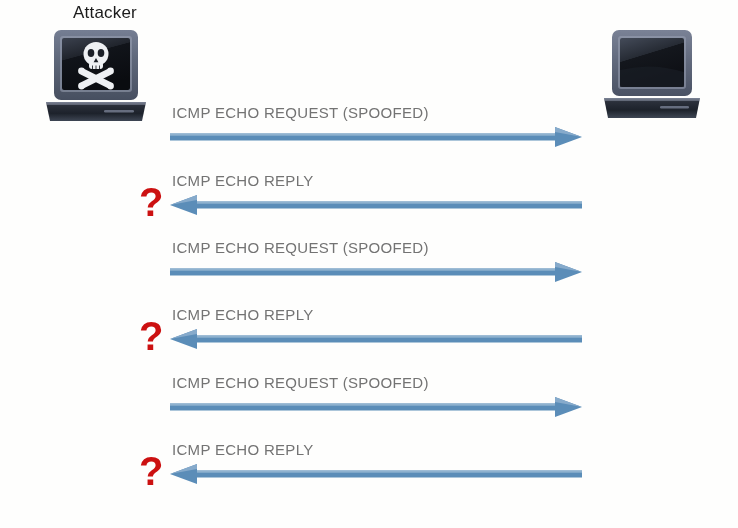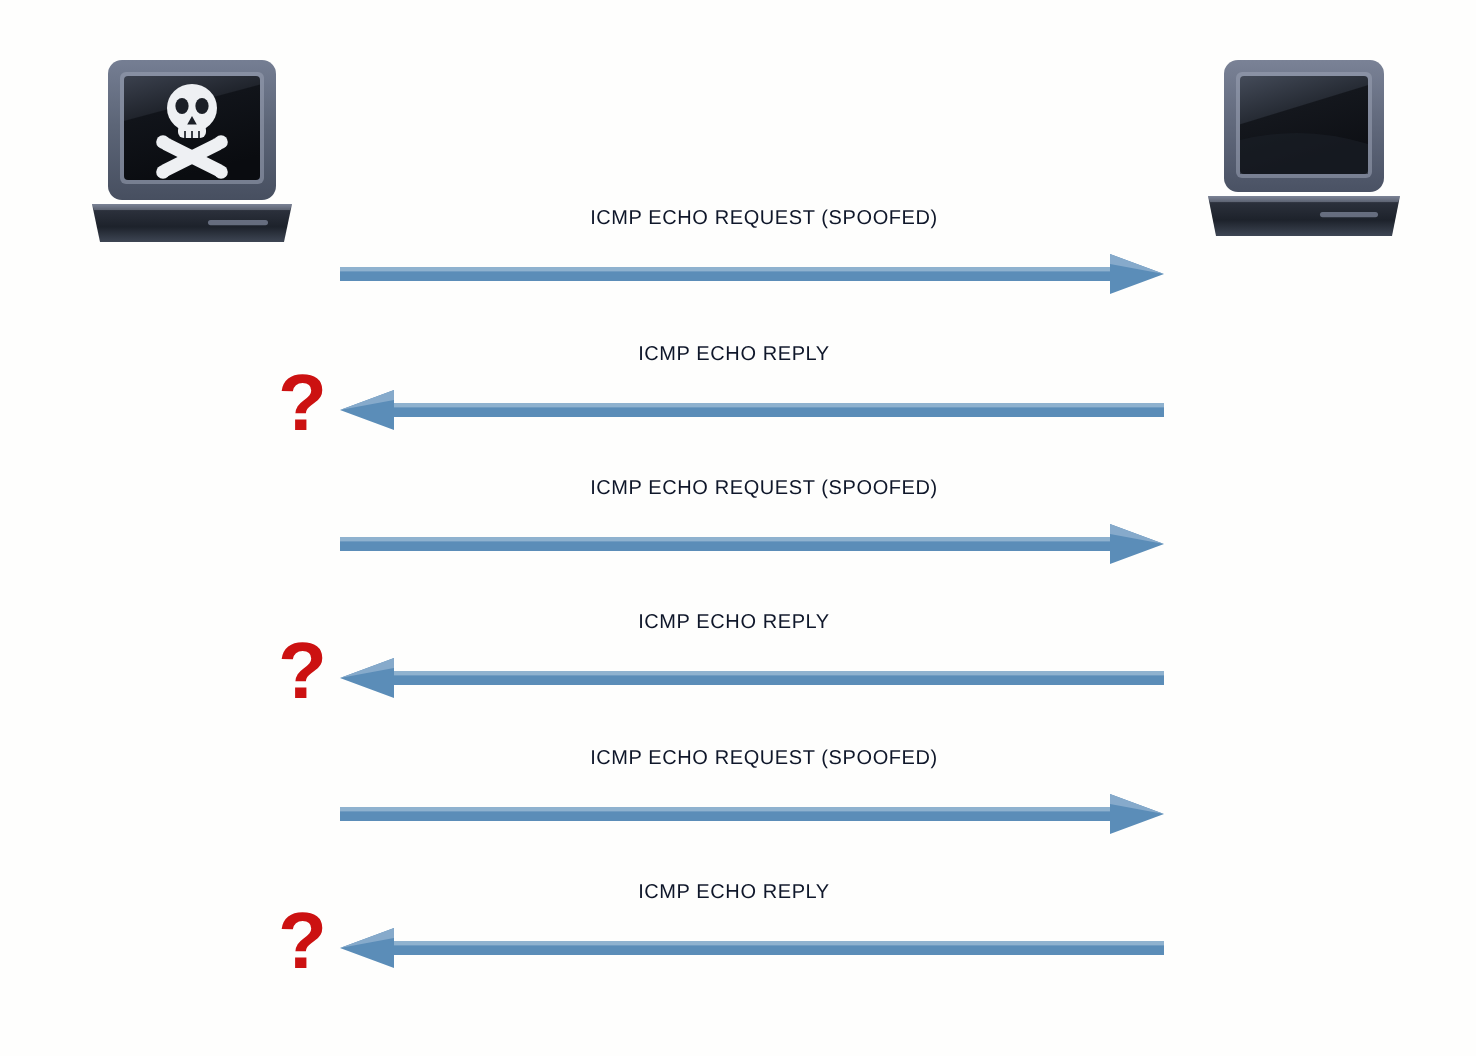--- a/index.html
+++ b/index.html
@@ -34,25 +34,25 @@
   #victim-node   { left: 602px; top: 26px; width: 100px; height: 96px; }
 
   .laptop svg { display: block; width: 100%; height: 100%; }
 
   
   .msg-row { position: absolute; left: 0; width: 738px; height: 56px; }
 
   .msg-label {
     position: absolute;
     top: 0;
-    font-size: 10px;
-    color: #0f172a;
+    font-size: 15px;
+    color: #737373;
     letter-spacing: 0.3px;
     white-space: nowrap;
-    text-align: center;
+    text-align: left;
   }
   .msg-label.request { left: 172px; width: 420px; }
   .msg-label.reply   { left: 172px; width: 390px; }
 
   
   .arrow { position: absolute; top: 22px; height: 22px; }
   .arrow.request { left: 170px; width: 412px; }
   .arrow.reply   { left: 168px; width: 414px; }
   .arrow svg { display: block; width: 100%; height: 100%; }
 
@@ -65,20 +65,21 @@
     color: #cc1111;
     line-height: 1;
     user-select: none;
   }
 </style>
 </head>
 <body>
 
 <div id="canvas">
 
+  <div class="endpoint-label" id="attacker-label">Attacker</div>
 
   <div class="laptop" id="attacker-node">
     <svg viewBox="0 0 104 100" xmlns="http://www.w3.org/2000/svg">
       <defs>
         <linearGradient id="lidA" x1="0" y1="0" x2="0" y2="1">
           <stop offset="0%" stop-color="#757e93"></stop>
           <stop offset="45%" stop-color="#5d6678"></stop>
           <stop offset="100%" stop-color="#474f60"></stop>
         </linearGradient>
         <linearGradient id="scrA" x1="0" y1="0" x2="0.35" y2="1">

